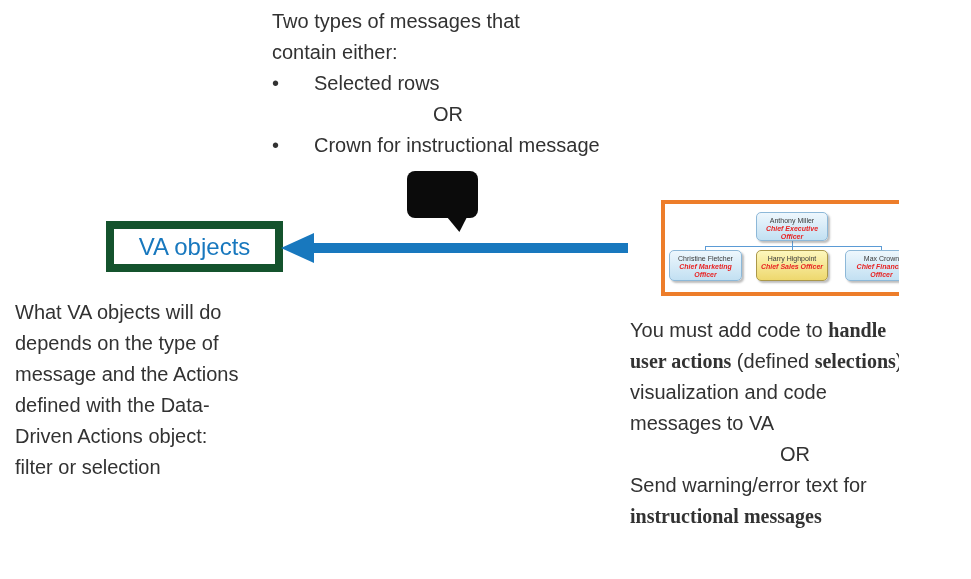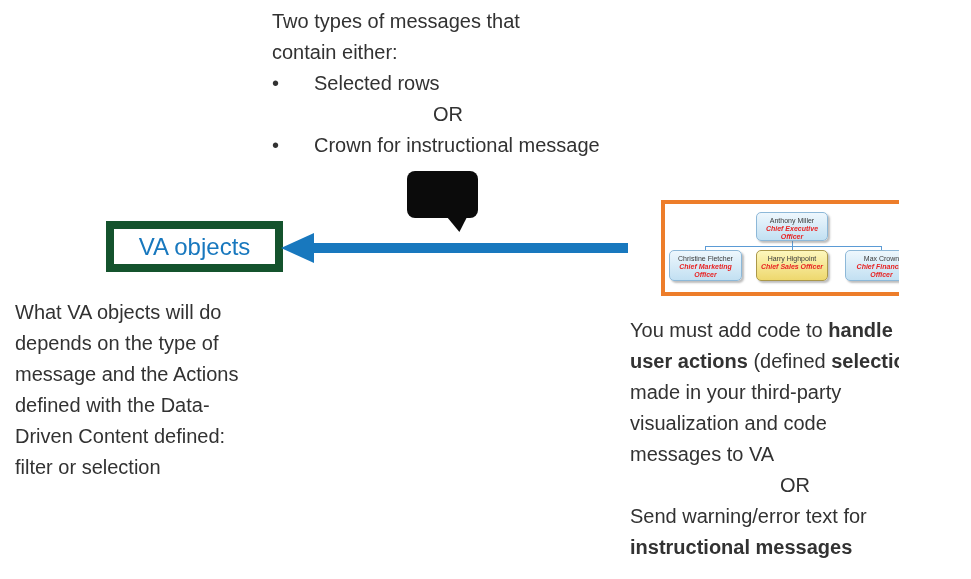--- a/index.html
+++ b/index.html
@@ -11,21 +11,21 @@
     height: 579px;
     background: #ffffff;
     overflow: hidden;
     color: #323232;
   }
 
   
   .note { position: absolute; font-size: 20px; line-height: 31px; color: #323232; }
   .note .text-line { white-space: nowrap; }
   .note .bullet { display: inline-block; width: 42px; }
-  .note .bold { font-weight: bold; }
+  .note .bold { font-weight: bold; font-family: Liberation Serif, serif; }
   .top-note { left: 272px; top: 6px; }
   .top-note .text-line.center { padding-left: 161px; }
   .left-note { left: 7px; top: 297px; margin-left: 8px; }
   .right-note { left: 630px; top: 315px; }
   .right-note .text-line.center { padding-left: 150px; }
 
   
   .speech-bubble { position: absolute; left: 407px; top: 171px; width: 71px; height: 62px; }
   .bubble-rect {
     position: absolute; left: 0; top: 0; width: 71px; height: 47px;
@@ -134,28 +134,27 @@
       <div class="node-name">Max Crown</div>
       <div class="node-title">Chief Financial Officer</div>
     </div>
   </div>
 
   <div class="note left-note">
       <div class="text-line"><span>What VA objects will do</span></div>
       <div class="text-line"><span>depends on the type of</span></div>
       <div class="text-line"><span>message and the Actions</span></div>
       <div class="text-line"><span>defined with the Data-</span></div>
-      <div class="text-line"><span>Driven Content defined:</span></div>
+      <div class="text-line"><span>Driven Actions object:</span></div>
       <div class="text-line"><span>filter or selection</span></div>
     </div>
 
   <div class="note right-note">
       <div class="text-line"><span>You must add code to </span><span class="bold">handle</span></div>
       <div class="text-line"><span class="bold">user actions</span><span> (defined </span><span class="bold">selections</span><span>)</span></div>
-      <div class="text-line"><span>made in your third-party</span></div>
       <div class="text-line"><span>visualization and code</span></div>
       <div class="text-line"><span>messages to VA</span></div>
       <div class="text-line center"><span>OR</span></div>
       <div class="text-line"><span>Send warning/error text for</span></div>
       <div class="text-line"><span class="bold">instructional messages</span></div>
     </div>
 
 </div>
 
 </body></html>

